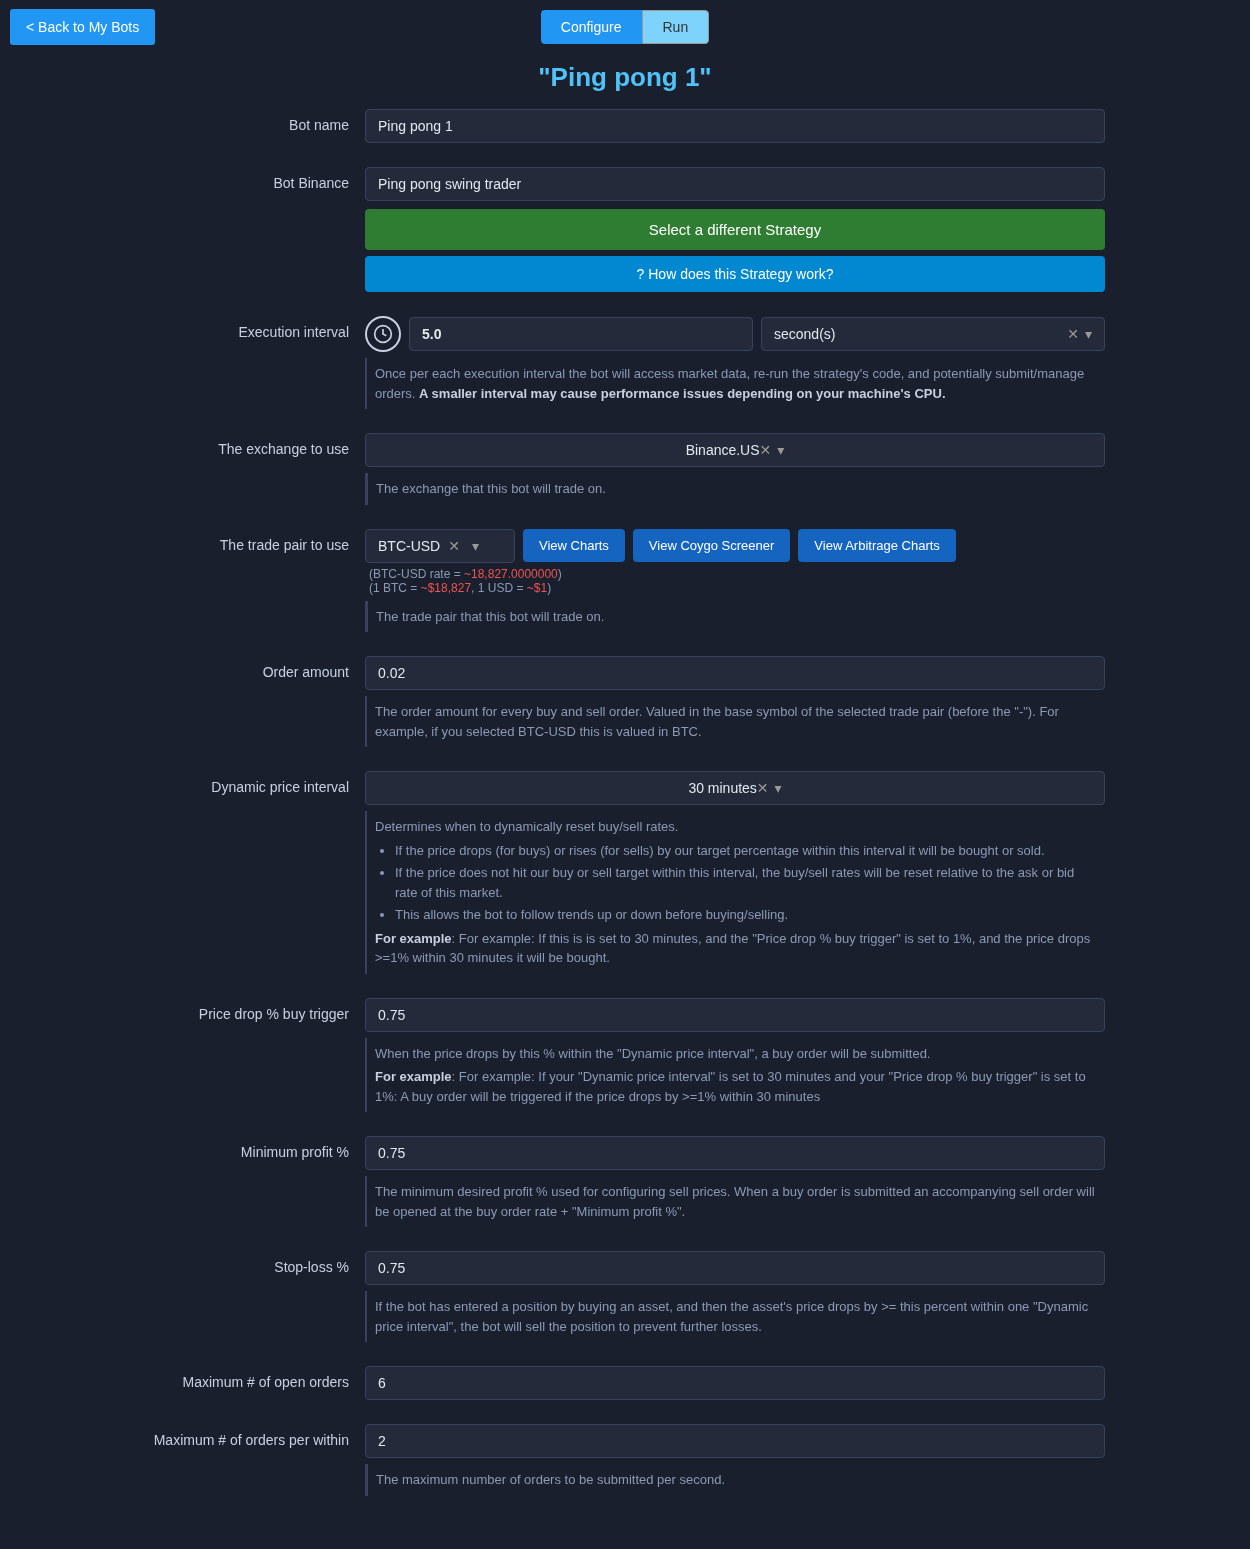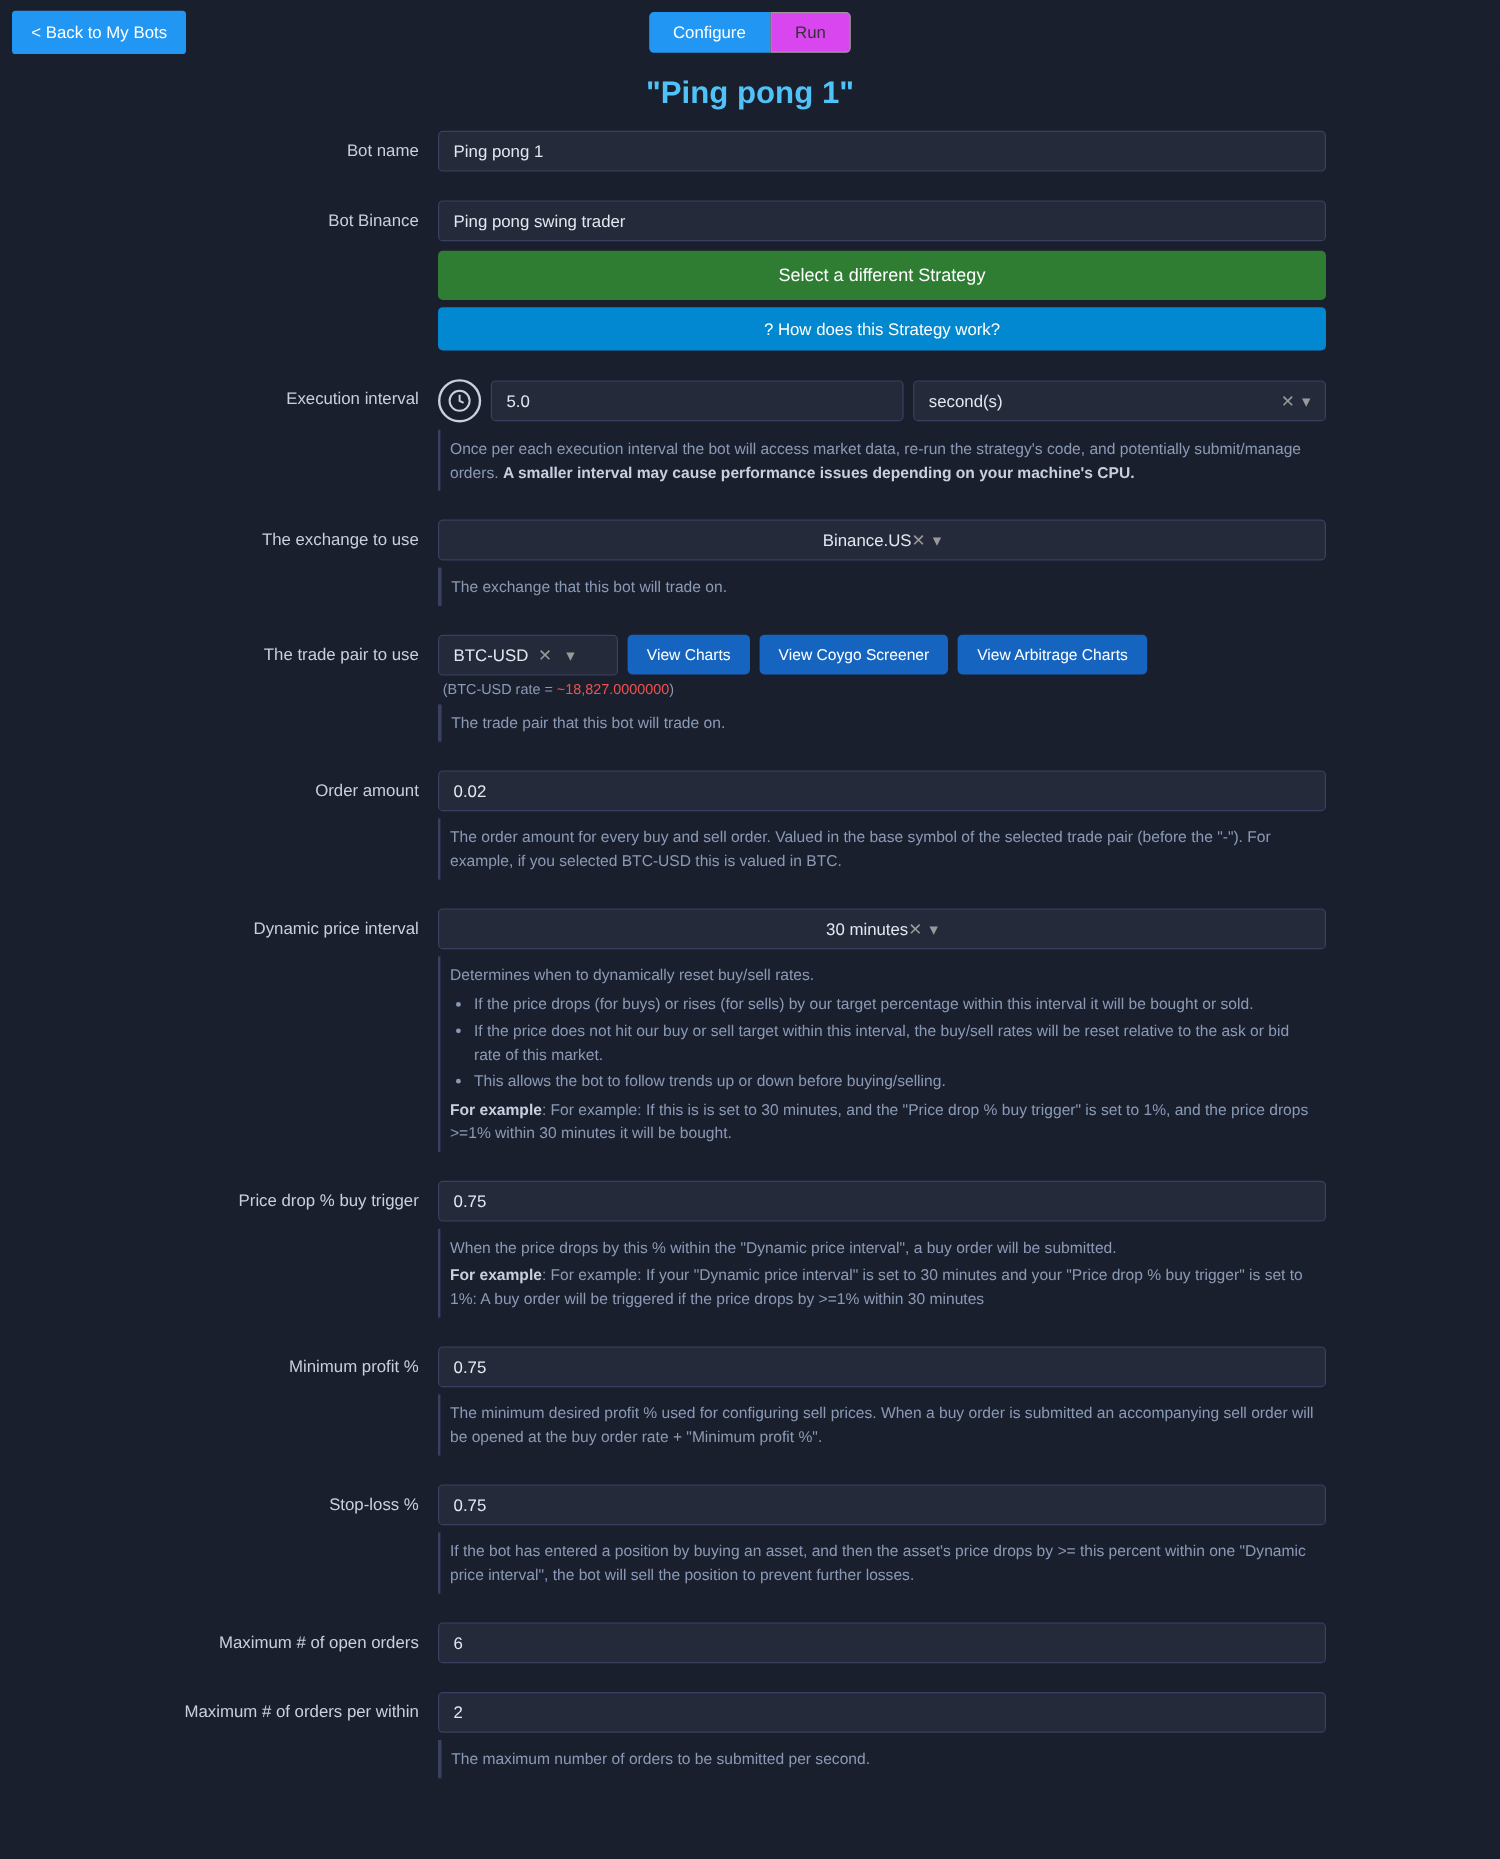--- a/index.html
+++ b/index.html
@@ -35,21 +35,21 @@
     .tab-configure {
       background-color: #2196f3;
       color: white;
       border: none;
       padding: 8px 20px;
       border-radius: 4px 0 0 4px;
       cursor: pointer;
       font-size: 14px;
     }
     .tab-run {
-      background-color: #d946ef;
+      background-color: #7dd3fc;
       color: #333;
       border: 1px solid #999;
       padding: 8px 20px;
       border-radius: 0 4px 4px 0;
       cursor: pointer;
       font-size: 14px;
     }
     .page-title {
       font-size: 26px;
       color: #4fc3f7;
@@ -158,20 +158,21 @@
       flex-shrink: 0;
     }
     .interval-input {
       flex: 1;
       background-color: #252a3a;
       border: 1px solid #3a4060;
       color: #e0e8f0;
       padding: 8px 12px;
       border-radius: 4px;
       font-size: 14px;
+      font-weight: bold;
     }
     .interval-unit {
       flex: 1;
       background-color: #252a3a;
       border: 1px solid #3a4060;
       color: #e0e8f0;
       padding: 8px 12px;
       border-radius: 4px;
       font-size: 14px;
       display: flex;
@@ -323,20 +324,21 @@
           <span>BTC-USD</span>
           <span class="select-x">✕</span>
           <span class="select-chevron">▾</span>
         </div>
         <button class="btn-blue">View Charts</button>
         <button class="btn-blue">View Coygo Screener</button>
         <button class="btn-blue">View Arbitrage Charts</button>
       </div>
       <div class="rate-info">
         <div>(BTC-USD rate = <span class="rate-negative">~18,827.0000000</span>)</div>
+        <div>(1 BTC = <span class="rate-negative">~$18,827</span>, 1 USD = <span class="rate-negative">~$1</span>)</div>
       </div>
       <div class="info-text border-left">The trade pair that this bot will trade on.</div>
     </div>
   </div>
 
   <div class="form-row">
     <div class="form-label">Order amount</div>
     <div class="form-content">
       <input class="text-input" type="text" value="0.02" style="">
       <div class="info-text">The order amount for every buy and sell order. Valued in the base symbol of the selected trade pair (before the "-"). For example, if you selected BTC-USD this is valued in BTC.</div>

